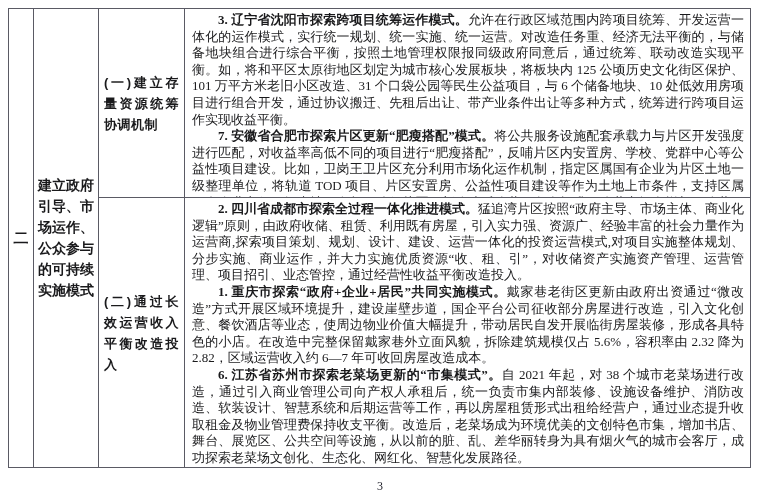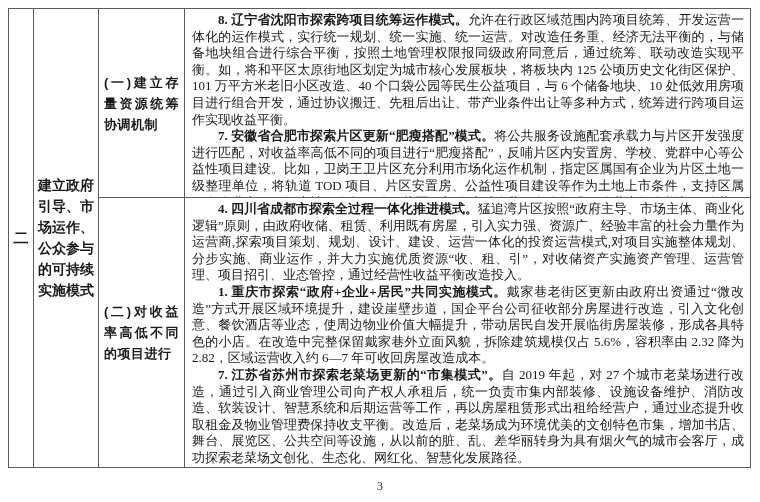--- a/index.html
+++ b/index.html
@@ -116,31 +116,31 @@
 
     <div class="cell category-cell b-right">
       <span>建立政府引导、市场运作、公众参与的可持续实施模式</span>
     </div>
 
     <div class="cell mech-cell b-right b-bottom row-1">
       <span class="inner">(一)建立存量资源统筹协调机制</span>
     </div>
 
     <div class="cell content-cell b-bottom row-1">
-      <p><span class="h">8. 辽宁省沈阳市探索跨项目统筹运作模式。</span><span>允许在行政区域范围内跨项目统筹、开发运营一体化的运作模式，实行统一规划、统一实施、统一运营。对改造任务重、经济无法平衡的，与储备地块组合进行综合平衡，按照土地管理权限报同级政府同意后，通过统筹、联动改造实现平衡。如，将和平区太原街地区划定为城市核心发展板块，将板块内 125 公顷历史文化街区保护、101 万平方米老旧小区改造、40 个口袋公园等民生公益项目，与 6 个储备地块、10 处低效用房项目进行组合开发，通过协议搬迁、先租后出让、带产业条件出让等多种方式，统筹进行跨项目运作实现收益平衡。</span></p>
+      <p><span class="h">3. 辽宁省沈阳市探索跨项目统筹运作模式。</span><span>允许在行政区域范围内跨项目统筹、开发运营一体化的运作模式，实行统一规划、统一实施、统一运营。对改造任务重、经济无法平衡的，与储备地块组合进行综合平衡，按照土地管理权限报同级政府同意后，通过统筹、联动改造实现平衡。如，将和平区太原街地区划定为城市核心发展板块，将板块内 125 公顷历史文化街区保护、101 万平方米老旧小区改造、31 个口袋公园等民生公益项目，与 6 个储备地块、10 处低效用房项目进行组合开发，通过协议搬迁、先租后出让、带产业条件出让等多种方式，统筹进行跨项目运作实现收益平衡。</span></p>
       <p><span class="h">7. 安徽省合肥市探索片区更新“肥瘦搭配”模式。</span><span>将公共服务设施配套承载力与片区开发强度进行匹配，对收益率高低不同的项目进行“肥瘦搭配”，反哺片区内安置房、学校、党群中心等公益性项目建设。比如，卫岗王卫片区充分利用市场化运作机制，指定区属国有企业为片区土地一级整理单位，将轨道 TOD 项目、片区安置房、公益性项目建设等作为土地上市条件，支持区属国有企业竞得二级土地开发权，确保片区更新改造后公共服务有提升、公共空间有增加、公共环境有改善。</span></p>
     </div>
 
     <div class="cell mech-cell b-right row-2">
-      <span class="inner">(二)对收益率高低不同的项目进行</span>
+      <span class="inner">(二)通过长效运营收入平衡改造投入</span>
     </div>
 
     <div class="cell content-cell row-2">
-      <p><span class="h">4. 四川省成都市探索全过程一体化推进模式。</span><span>猛追湾片区按照“政府主导、市场主体、商业化逻辑”原则，由政府收储、租赁、利用既有房屋，引入实力强、资源广、经验丰富的社会力量作为运营商,探索项目策划、规划、设计、建设、运营一体化的投资运营模式,对项目实施整体规划、分步实施、商业运作，并大力实施优质资源“收、租、引”，对收储资产实施资产管理、运营管理、项目招引、业态管控，通过经营性收益平衡改造投入。</span></p>
+      <p><span class="h">2. 四川省成都市探索全过程一体化推进模式。</span><span>猛追湾片区按照“政府主导、市场主体、商业化逻辑”原则，由政府收储、租赁、利用既有房屋，引入实力强、资源广、经验丰富的社会力量作为运营商,探索项目策划、规划、设计、建设、运营一体化的投资运营模式,对项目实施整体规划、分步实施、商业运作，并大力实施优质资源“收、租、引”，对收储资产实施资产管理、运营管理、项目招引、业态管控，通过经营性收益平衡改造投入。</span></p>
       <p><span class="h">1. 重庆市探索“政府+企业+居民”共同实施模式。</span><span>戴家巷老街区更新由政府出资通过“微改造”方式开展区域环境提升，建设崖壁步道，国企平台公司征收部分房屋进行改造，引入文化创意、餐饮酒店等业态，使周边物业价值大幅提升，带动居民自发开展临街房屋装修，形成各具特色的小店。在改造中完整保留戴家巷外立面风貌，拆除建筑规模仅占 5.6%，容积率由 2.32 降为 2.82，区域运营收入约 6—7 年可收回房屋改造成本。</span></p>
-      <p><span class="h">7. 江苏省苏州市探索老菜场更新的“市集模式”。</span><span>自 2019 年起，对 27 个城市老菜场进行改造，通过引入商业管理公司向产权人承租后，统一负责市集内部装修、设施设备维护、消防改造、软装设计、智慧系统和后期运营等工作，再以房屋租赁形式出租给经营户，通过业态提升收取租金及物业管理费保持收支平衡。改造后，老菜场成为环境优美的文创特色市集，增加书店、舞台、展览区、公共空间等设施，从以前的脏、乱、差华丽转身为具有烟火气的城市会客厅，成功探索老菜场文创化、生态化、网红化、智慧化发展路径。</span></p>
+      <p><span class="h">6. 江苏省苏州市探索老菜场更新的“市集模式”。</span><span>自 2021 年起，对 38 个城市老菜场进行改造，通过引入商业管理公司向产权人承租后，统一负责市集内部装修、设施设备维护、消防改造、软装设计、智慧系统和后期运营等工作，再以房屋租赁形式出租给经营户，通过业态提升收取租金及物业管理费保持收支平衡。改造后，老菜场成为环境优美的文创特色市集，增加书店、舞台、展览区、公共空间等设施，从以前的脏、乱、差华丽转身为具有烟火气的城市会客厅，成功探索老菜场文创化、生态化、网红化、智慧化发展路径。</span></p>
     </div>
 
   </div>
 
   <div class="page-number">3</div>
 
 </div>
 
 </body></html>

